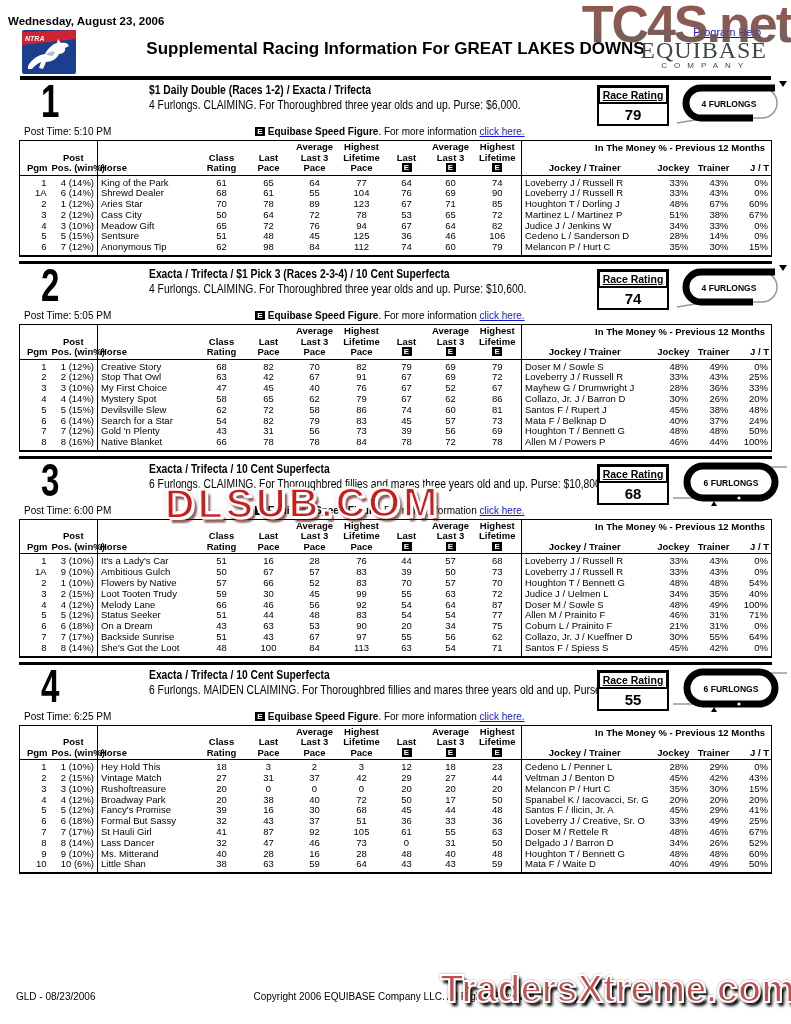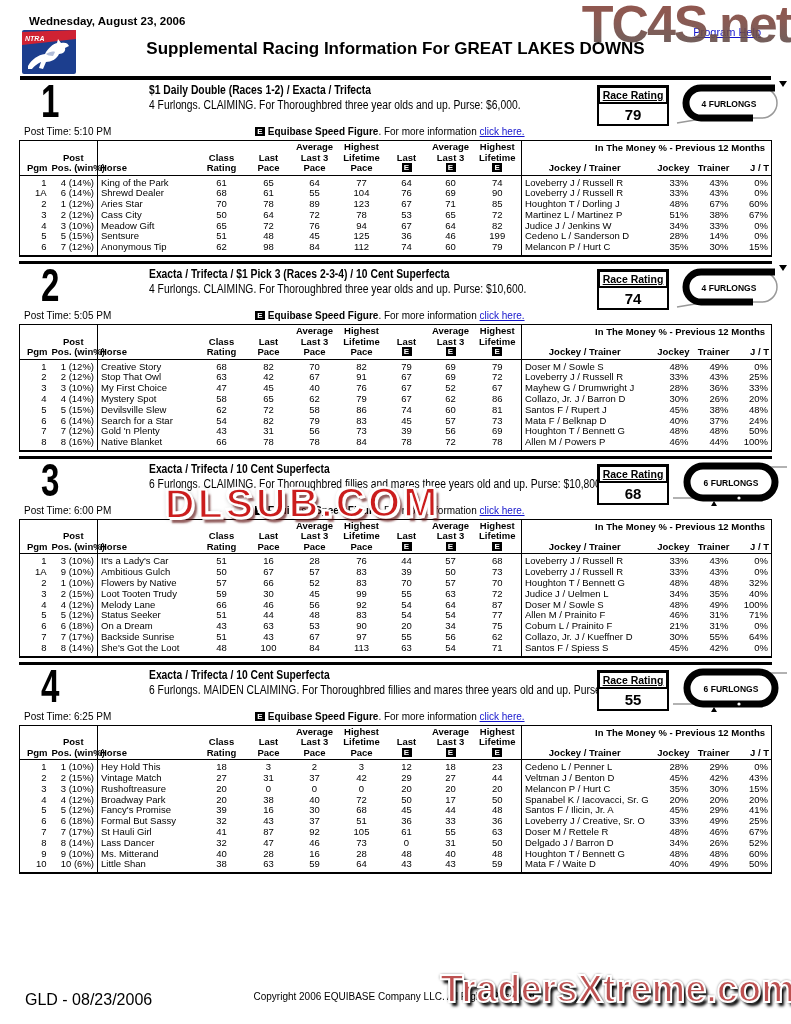--- a/index.html
+++ b/index.html
@@ -1,21 +1,21 @@
 <!DOCTYPE html>
 <html><head>
 <meta charset="utf-8">
 <style>
   * { margin:0; padding:0; box-sizing:border-box; }
   body { background:#e8e8e8; font-family:"Liberation Sans", sans-serif; }
   .page { position:relative; width:791px; height:1024px; background:#fff; margin:0 auto; overflow:hidden; color:#000; }
 
   
   .masthead { position:relative; height:80px; }
-  .date-line { position:absolute; left:29px; top:15px; font-size:11.5px; font-weight:bold; white-space:nowrap; }
+  .date-line { position:absolute; left:8px; top:15px; font-size:11.5px; font-weight:bold; white-space:nowrap; }
   .ntra-logo { position:absolute; left:22px; top:30px; width:54px; height:44px; }
   .page-title { position:absolute; left:0; right:0; top:39px; text-align:center; font-size:17px; font-weight:bold; white-space:nowrap; }
   .program-help { position:absolute; right:30px; top:26px; font-size:11px; color:#1414cc; text-decoration:underline; z-index:3; }
   .equibase-logo { position:absolute; right:24px; top:39px; text-align:center; color:#3d4a3e; z-index:2; }
   .equibase-logo .eq-name { font-family:"Liberation Serif", serif; font-size:24px; letter-spacing:1px; line-height:22px; }
   .equibase-logo .eq-sub { font-size:8px; letter-spacing:7px; padding-left:4px; }
   .masthead-rule { position:absolute; left:20px; right:20px; bottom:0; height:4px; background:#000; }
 
   
   .wm-top { position:absolute; top:-6px; right:0; z-index:5; font-size:52px; font-weight:bold; letter-spacing:-2px;
@@ -59,39 +59,43 @@
   .rt td { font-size:9.5px; line-height:10.8px; padding:0 3px; white-space:nowrap; overflow:hidden; }
   .rt tbody tr:first-child td { padding-top:2px; }
   .rt tbody tr:last-child td { padding-bottom:2px; }
   .div-l { border-left:1px solid #000; }
   .al { text-align:left; }
   .ac { text-align:center; }
   .ar { text-align:right; }
   .rt th .hl { line-height:10.5px; }
 
   
-  .footer-left { position:absolute; left:25px; top:991px; font-size:16px; }
+  .footer-left { position:absolute; left:16px; top:991px; font-size:10px; }
   .footer-center { position:absolute; left:0; right:0; top:991px; text-align:center; font-size:10px; }
 </style>
 </head>
 <body>
 
 <div class="page">
 
   <div class="masthead">
     <div class="date-line">Wednesday, August 23, 2006</div>
     <svg class="ntra-logo" viewBox="0 0 54 44">
       <rect x="0" y="0" width="54" height="44" rx="2" fill="#1c3e8e"></rect>
       <polygon points="0,2 54,0 54,9 0,15" fill="#cf2233"></polygon>
       <text x="3" y="11" font-size="7" font-style="italic" font-weight="bold" fill="#fff" font-family="Liberation Sans, sans-serif">NTRA</text>
       <path fill="#fff" d="M6 36 C10 29 16 25 23 24 C26 18 31 14 35 13 L36 9 L39 13 C43 12 46 13 47 16 L43 18 C44 21 41 24 37 24 C35 29 29 32 24 32 L21 39 L17 38 L19 32 C15 34 12 36 10 39 L6 39 Z"></path>
       <path fill="#1c3e8e" d="M24 24 C27 22 31 21 33 22 L31 26 C28 26 25 25 24 24 Z" opacity=".35"></path>
     </svg>
     <h1 class="page-title">Supplemental Racing Information For GREAT LAKES DOWNS</h1>
     <a class="program-help" href="#">Program Help</a>
+    <div class="equibase-logo">
+      <div class="eq-name">EQUIBASE</div>
+      <div class="eq-sub">COMPANY</div>
+    </div>
     <div class="wm-top">TC4S.net</div>
     <div class="masthead-rule"></div>
   </div>
 
   <div id="races">
   <section class="race-section">
     <div class="race-head">
       <div class="race-num">1</div>
       <div class="race-titles">
         <div class="race-title">$1 Daily Double (Races 1-2) / Exacta / Trifecta</div>
@@ -263,21 +267,21 @@
             <tr>
               <td class="ar">5</td>
               <td class="ar">5 (15%)</td>
               <td class="al div-l">Sentsure</td>
               <td class="ac">51</td>
               <td class="ac">48</td>
               <td class="ac">45</td>
               <td class="ac">125</td>
               <td class="ac">36</td>
               <td class="ac">46</td>
-              <td class="ac">199</td>
+              <td class="ac">106</td>
               <td class="al div-l">Cedeno L / Sanderson D</td>
               <td class="ar">28%</td>
               <td class="ar">14%</td>
               <td class="ar">0%</td>
             </tr>
             <tr>
               <td class="ar">6</td>
               <td class="ar">7 (12%)</td>
               <td class="al div-l">Anonymous Tip</td>
               <td class="ac">62</td>
@@ -648,21 +652,21 @@
               <td class="ac">57</td>
               <td class="ac">66</td>
               <td class="ac">52</td>
               <td class="ac">83</td>
               <td class="ac">70</td>
               <td class="ac">57</td>
               <td class="ac">70</td>
               <td class="al div-l">Houghton T / Bennett G</td>
               <td class="ar">48%</td>
               <td class="ar">48%</td>
-              <td class="ar">32%</td>
+              <td class="ar">54%</td>
             </tr>
             <tr>
               <td class="ar">3</td>
               <td class="ar">2 (15%)</td>
               <td class="al div-l">Loot Tooten Trudy</td>
               <td class="ac">59</td>
               <td class="ac">30</td>
               <td class="ac">45</td>
               <td class="ac">99</td>
               <td class="ac">55</td>

